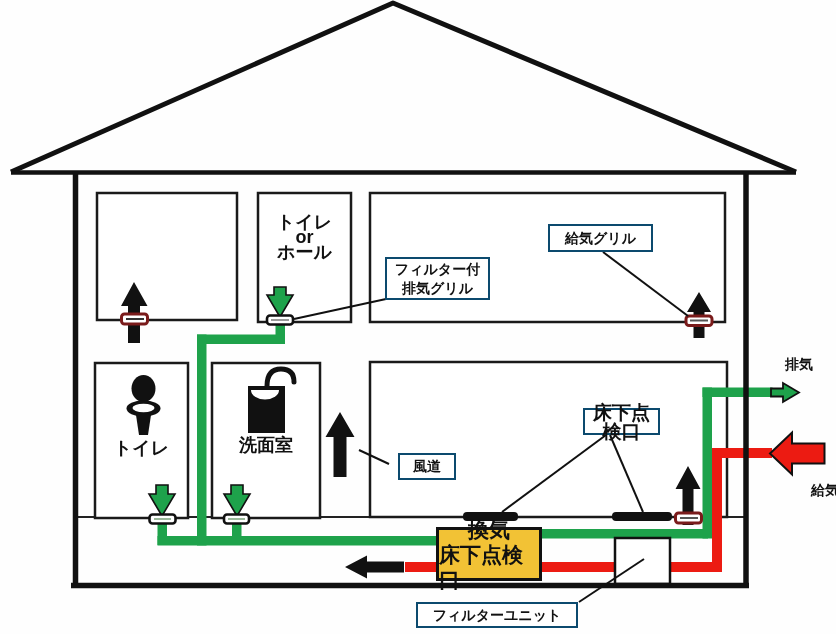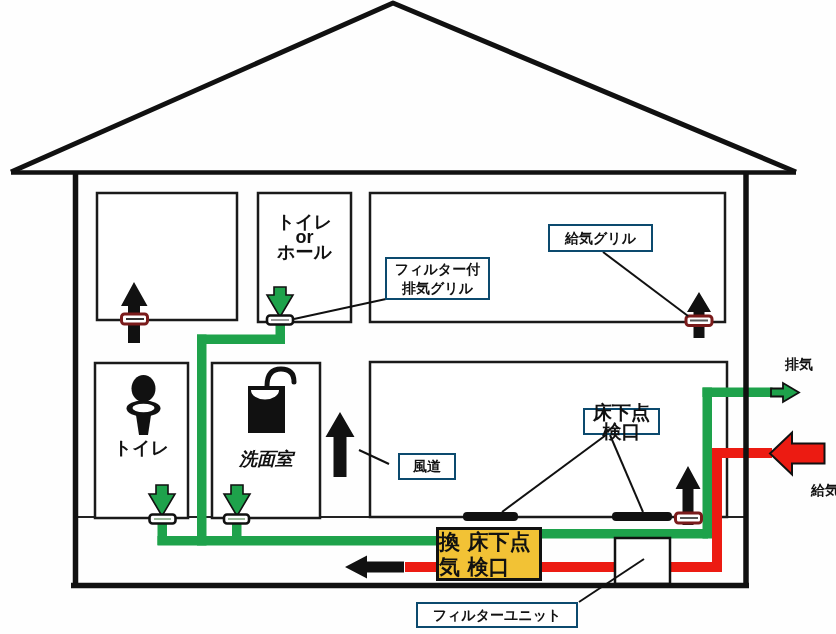--- a/index.html
+++ b/index.html
@@ -11,21 +11,21 @@
   .txt{position:absolute;text-align:center;color:#111;}
   .roomlabel{font-size:18px;font-weight:600;line-height:15px;}
   .callout{
     position:absolute;box-sizing:border-box;background:#fff;border:2px solid #0c4a6e;
     display:flex;flex-direction:column;align-items:center;justify-content:center;
     font-weight:700;font-size:14px;line-height:19px;text-align:center;color:#111;
   }
   .flowlabel{font-size:14px;font-weight:700;}
   #vent-unit{
     position:absolute;left:436px;top:527px;width:106px;height:54px;box-sizing:border-box;
-    background:#F2C235;border:3px solid #111;display:flex;flex-direction:row;
+    background:#F2C235;border:3px solid #111;display:flex;flex-direction:column;
     align-items:center;justify-content:center;font-size:21px;line-height:25px;font-weight:700;
   }
 </style>
 </head>
 <body>
 
 <div id="canvas">
 
   <svg id="scene" width="836" height="634" viewBox="0 0 836 634">
 
@@ -121,21 +121,21 @@
       <line x1="579" y1="602" x2="644" y2="559"></line>
     </g>
   </svg>
 
   <div class="txt roomlabel" style="left:258px;top:215px;width:93px;">
     <div>トイレ</div>
     <div>or</div>
     <div>ホール</div>
   </div>
   <div class="txt roomlabel" style="left:95px;top:441px;width:93px;">トイレ</div>
-  <div class="txt roomlabel" style="left:212px;top:452px;width:108px;font-style:italic;">洗面室</div>
+  <div class="txt roomlabel" style="left:212px;top:438px;width:108px;">洗面室</div>
 
   <div class="callout" style="left:548px;top:224px;width:105px;height:28px;">給気グリル</div>
   <div class="callout" style="left:385px;top:257px;width:105px;height:43px;">
     <div>フィルター付</div>
     <div>排気グリル</div>
   </div>
   <div class="callout" style="left:390px;top:453px;width:58px;height:27px;margin-left:8px;">風道</div>
   <div class="callout" style="left:583px;top:408px;width:77px;height:27px;font-size:19px;">床下点検口</div>
   <div class="callout" style="left:416px;top:602px;width:162px;height:26px;text-align:right;">フィルターユニット</div>
 

